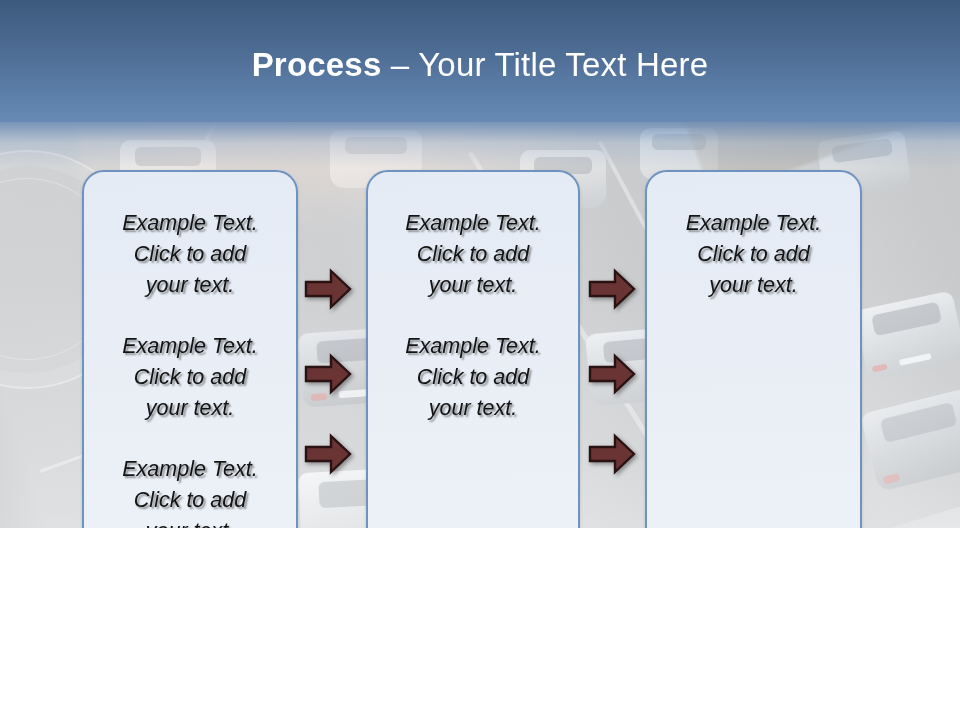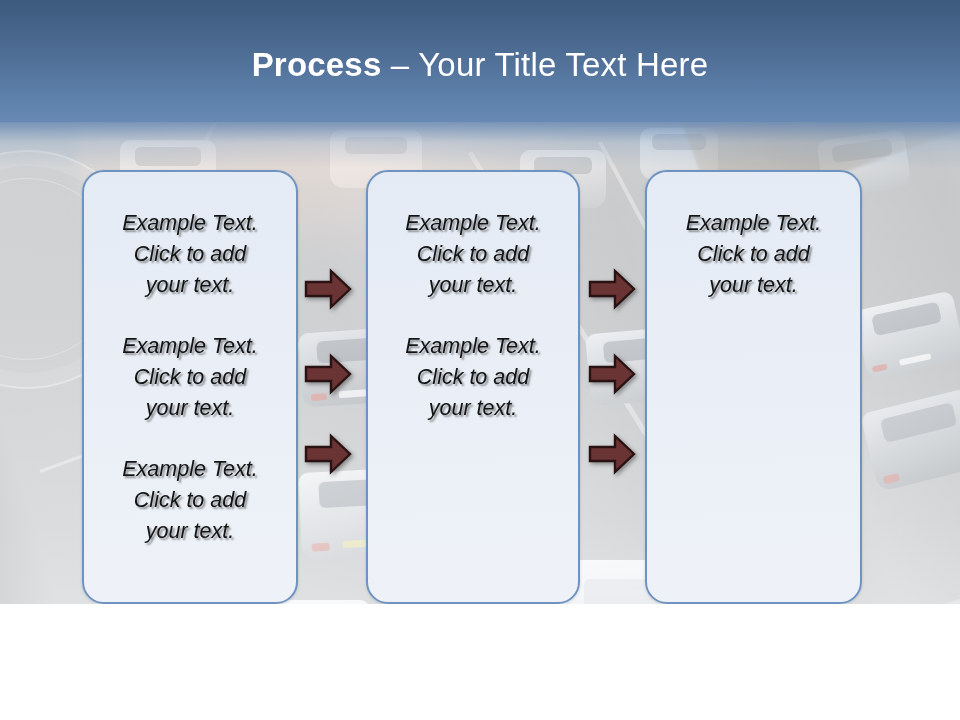--- a/index.html
+++ b/index.html
@@ -1,20 +1,20 @@
 <!DOCTYPE html>
 <html><head>
 <meta charset="utf-8">
 <style>
   html,body{margin:0;padding:0;background:#fff;}
   body{font-family:"Liberation Sans","DejaVu Sans",sans-serif;}
 
   #slide{
     position:relative;
-    width:960px;height:604px;
+    width:960px;height:528px;
     overflow:hidden;
     background:#c9cdd2;
   }
 
   
   .bg-photo{position:absolute;inset:0;overflow:hidden;}
 
   
   .bg-asphalt{
     position:absolute;inset:0;

